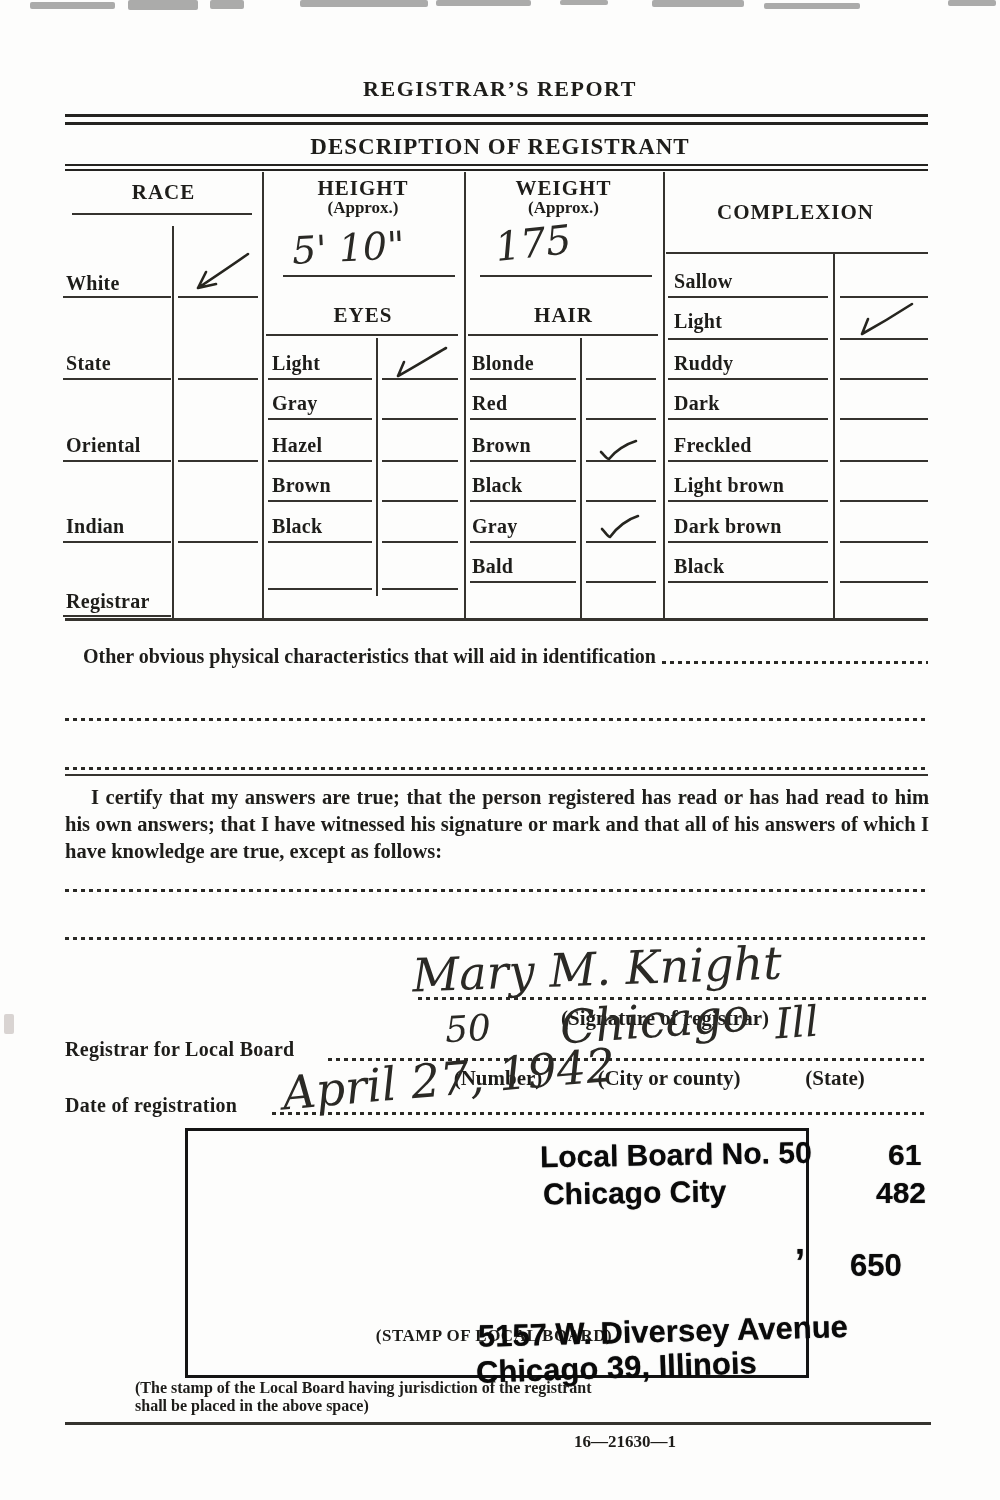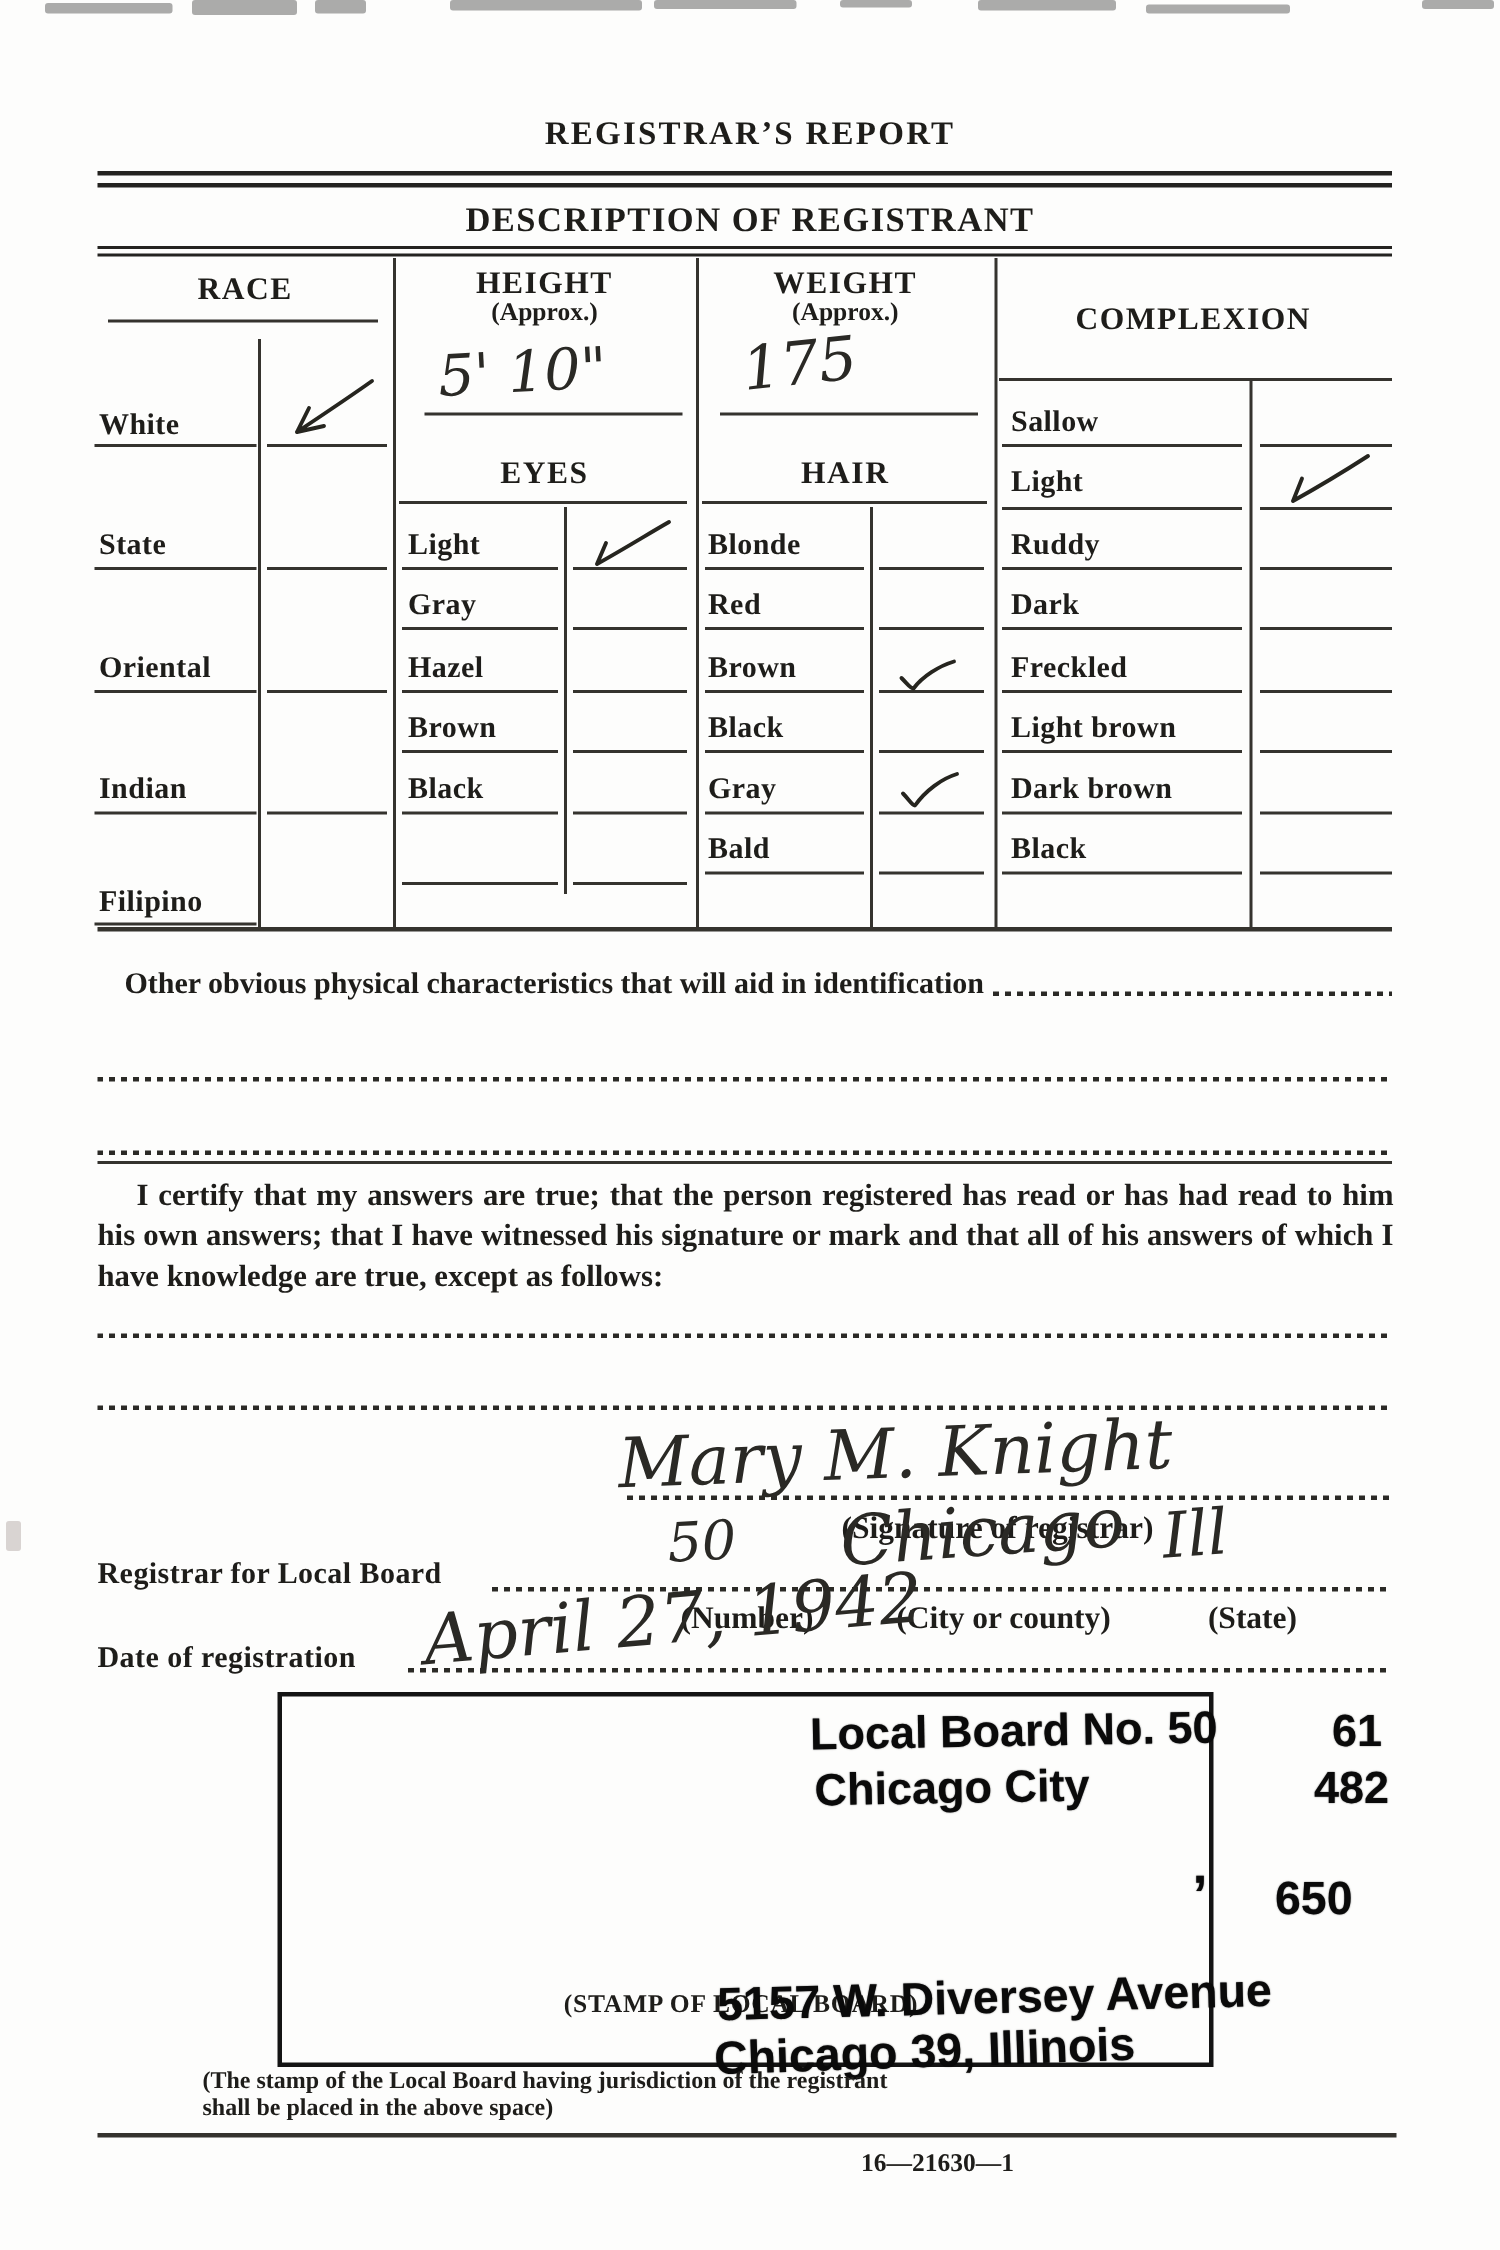--- a/index.html
+++ b/index.html
@@ -91,21 +91,21 @@
   <i class="u" style="left:178px;top:378px;width:80px"></i>
 
   <div class="opt" style="left:66px;top:434px">Oriental</div>
   <i class="u" style="left:63px;top:460px;width:108px"></i>
   <i class="u" style="left:178px;top:460px;width:80px"></i>
 
   <div class="opt" style="left:66px;top:515px">Indian</div>
   <i class="u" style="left:63px;top:541px;width:108px"></i>
   <i class="u" style="left:178px;top:541px;width:80px"></i>
 
-  <div class="opt" style="left:66px;top:590px">Filipino</div>
+  <div class="opt" style="left:66px;top:590px">Registrar</div>
   <i class="u" style="left:63px;top:615px;width:108px"></i>
 
   <div class="opt" style="left:272px;top:352px">Light</div>
   <i class="u" style="left:268px;top:378px;width:104px"></i>
   <i class="u" style="left:382px;top:378px;width:76px"></i>
   <svg class="ck" style="left:388px;top:344px" width="62" height="38" viewBox="0 0 62 38">
       <path d="M58 4 C44 12 28 22 10 32 M10 32 L16 18"></path>
     </svg>
 
   <div class="opt" style="left:272px;top:392px">Gray</div>

